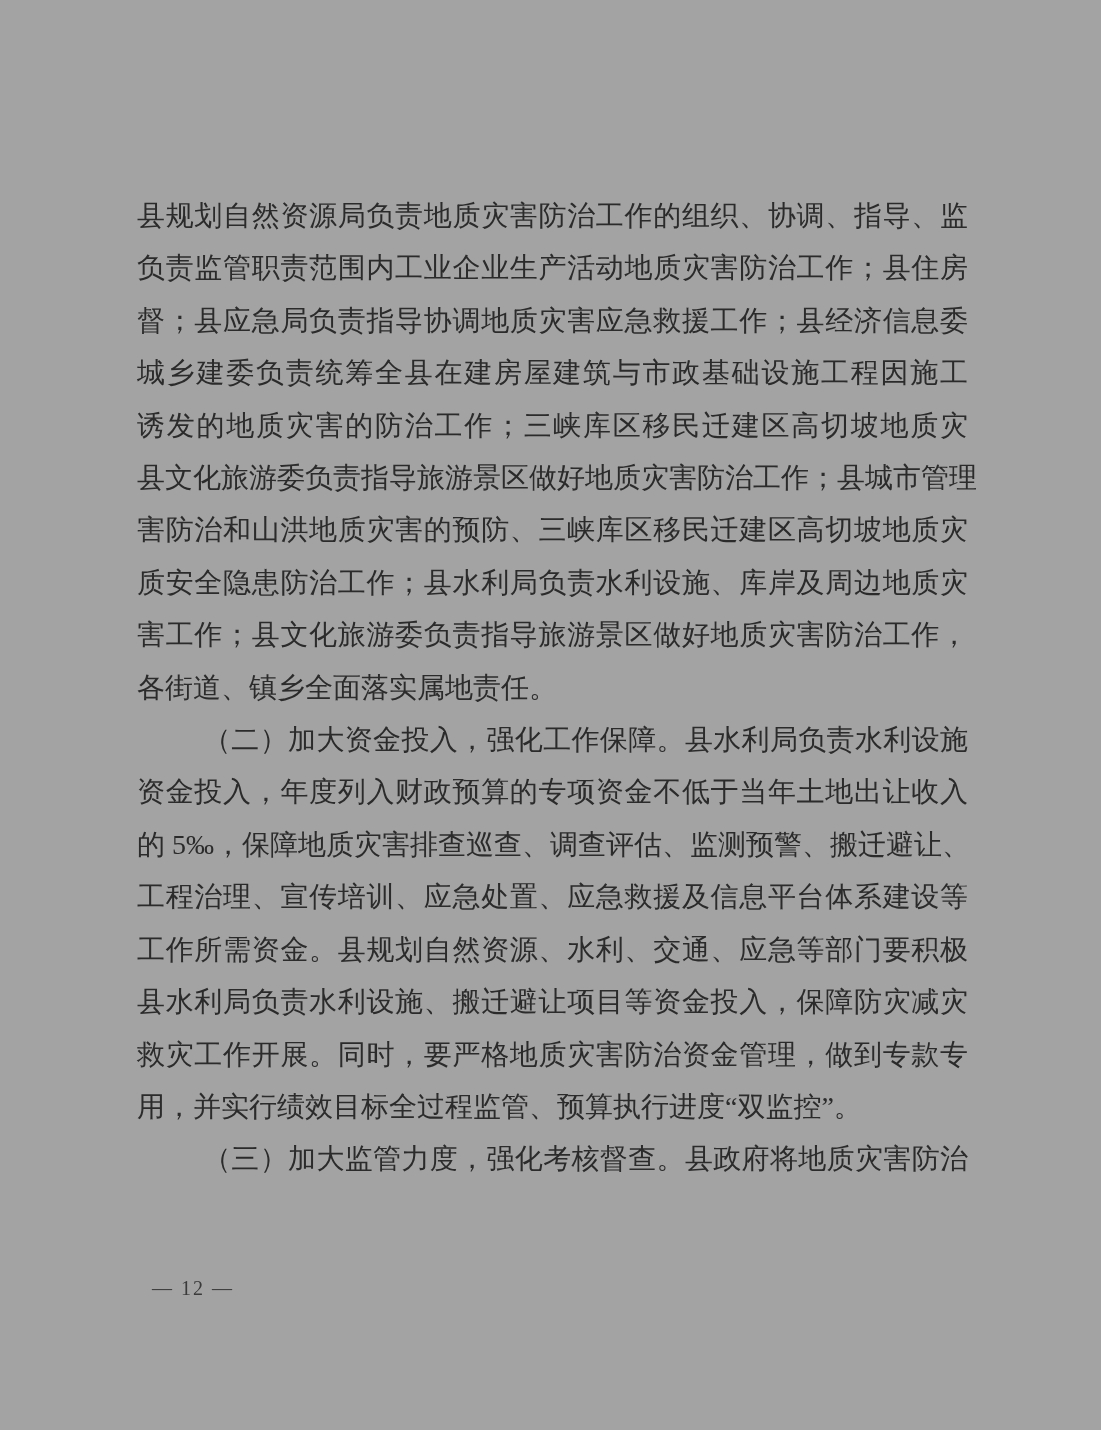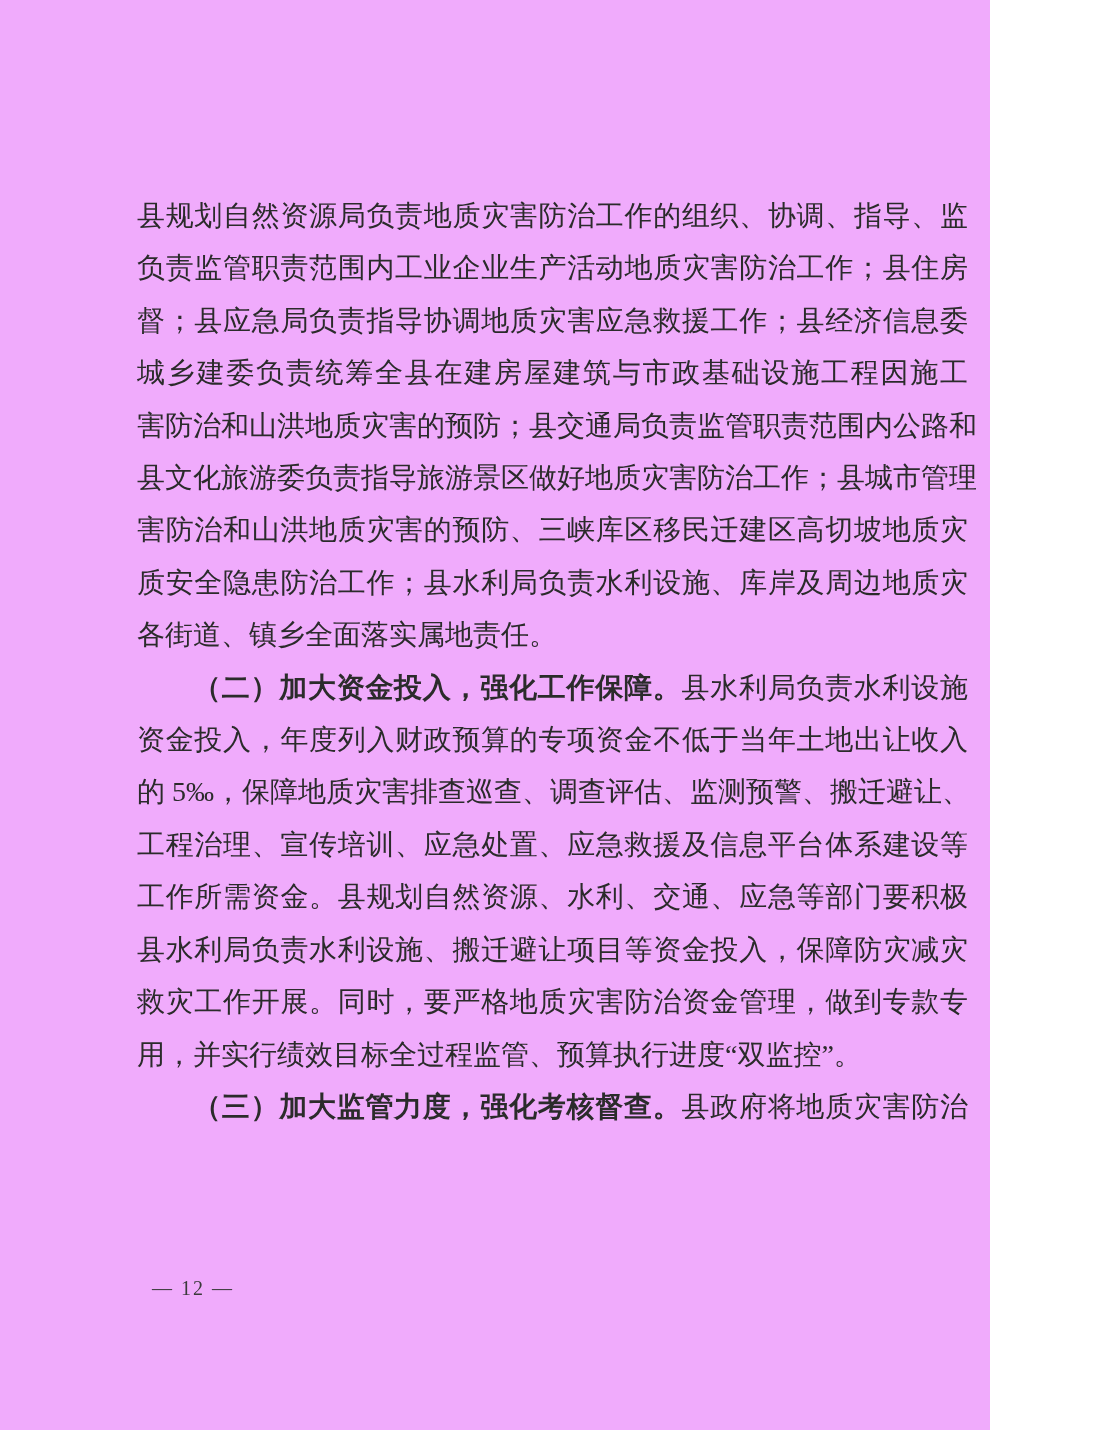--- a/index.html
+++ b/index.html
@@ -4,23 +4,23 @@
 <style>
   * { margin: 0; padding: 0; box-sizing: border-box; }
   html, body {
     width: 1105px;
     height: 1430px;
     background: #ffffff;
     font-family: "Liberation Serif", "DejaVu Serif", serif;
   }
   .page {
     position: relative;
-    width: 990px;
+    width: 1101px;
     height: 1430px;
-    background: #f0abfc;
+    background: #a3a3a3;
     overflow: hidden;
   }
   .text-block {
     position: absolute;
     left: 137px;
     top: 190px;
     width: 831px;
     color: #2b2b2b;
   }
   .line {
@@ -31,45 +31,47 @@
     white-space: nowrap;
     letter-spacing: 0;
   }
   .line.short {
     text-align-last: left;
   }
   .line.indent {
     padding-left: 56px;
   }
   .bold {
-    font-weight: bold;
+    font-weight: normal;
+    margin-left: 10px;
   }
   .page-number {
     position: absolute;
     left: 152px;
     top: 1268px;
     font-size: 20px;
     line-height: 40px;
     color: #3a3a3a;
     letter-spacing: 2px;
   }
 </style>
 </head>
 <body>
 
 <div class="page">
   <div class="text-block">
       <div class="line"><span>县规划自然资源局负责地质灾害防治工作的组织、协调、指导、监</span></div>
       <div class="line"><span>负责监管职责范围内工业企业生产活动地质灾害防治工作；县住房</span></div>
       <div class="line"><span>督；县应急局负责指导协调地质灾害应急救援工作；县经济信息委</span></div>
       <div class="line"><span>城乡建委负责统筹全县在建房屋建筑与市政基础设施工程因施工</span></div>
-      <div class="line"><span>害防治和山洪地质灾害的预防；县交通局负责监管职责范围内公路和</span></div>
+      <div class="line"><span>诱发的地质灾害的防治工作；三峡库区移民迁建区高切坡地质灾</span></div>
       <div class="line"><span>县文化旅游委负责指导旅游景区做好地质灾害防治工作；县城市管理</span></div>
       <div class="line"><span>害防治和山洪地质灾害的预防、三峡库区移民迁建区高切坡地质灾</span></div>
       <div class="line"><span>质安全隐患防治工作；县水利局负责水利设施、库岸及周边地质灾</span></div>
+      <div class="line"><span>害工作；县文化旅游委负责指导旅游景区做好地质灾害防治工作，</span></div>
       <div class="line short"><span>各街道、镇乡全面落实属地责任。</span></div>
       <div class="line indent"><span class="bold">（二）加大资金投入，强化工作保障。</span><span>县水利局负责水利设施</span></div>
       <div class="line"><span>资金投入，年度列入财政预算的专项资金不低于当年土地出让收入</span></div>
       <div class="line"><span>的 5‰，保障地质灾害排查巡查、调查评估、监测预警、搬迁避让、</span></div>
       <div class="line"><span>工程治理、宣传培训、应急处置、应急救援及信息平台体系建设等</span></div>
       <div class="line"><span>工作所需资金。县规划自然资源、水利、交通、应急等部门要积极</span></div>
       <div class="line"><span>县水利局负责水利设施、搬迁避让项目等资金投入，保障防灾减灾</span></div>
       <div class="line"><span>救灾工作开展。同时，要严格地质灾害防治资金管理，做到专款专</span></div>
       <div class="line short"><span>用，并实行绩效目标全过程监管、预算执行进度“双监控”。</span></div>
       <div class="line indent"><span class="bold">（三）加大监管力度，强化考核督查。</span><span>县政府将地质灾害防治</span></div>

